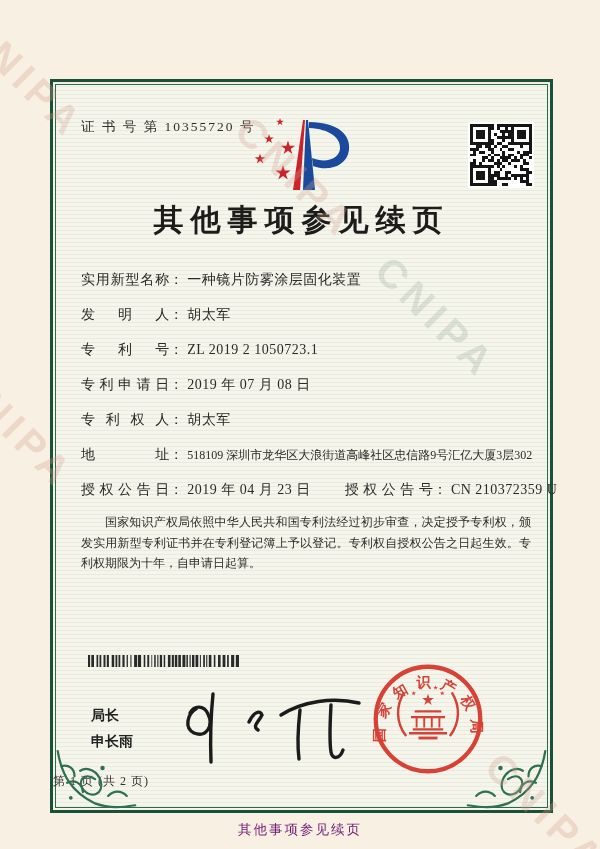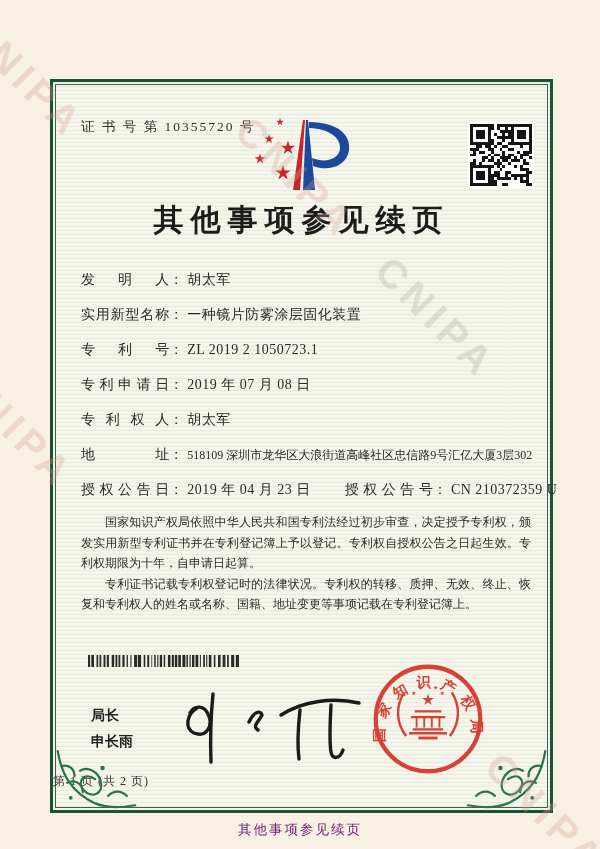--- a/index.html
+++ b/index.html
@@ -353,45 +353,44 @@
           <rect x="12" y="20" width="1" height="1"></rect>
           <rect x="19" y="20" width="1" height="1"></rect>
           <rect x="20" y="20" width="1" height="1"></rect>
         </svg>
     </div>
 
     <h1 class="title">其他事项参见续页</h1>
 
     <div class="fields">
       <div class="frow">
+        <span class="flabel">实用新型名称</span><span class="fcolon">：</span><span class="fvalue">一种镜片防雾涂层固化装置</span>
+      </div>
+      <div class="frow">
         <span class="flabel">发明人</span><span class="fcolon">：</span><span class="fvalue">胡太军</span>
-      </div>
-      <div class="frow">
-        <span class="flabel">实用新型名称</span><span class="fcolon">：</span><span class="fvalue">一种镜片防雾涂层固化装置</span>
       </div>
       <div class="frow">
         <span class="flabel">专利号</span><span class="fcolon">：</span><span class="fvalue">ZL 2019 2 1050723.1</span>
       </div>
       <div class="frow">
         <span class="flabel">专利申请日</span><span class="fcolon">：</span><span class="fvalue">2019 年 07 月 08 日</span>
       </div>
       <div class="frow">
         <span class="flabel">专利权人</span><span class="fcolon">：</span><span class="fvalue">胡太军</span>
       </div>
       <div class="frow">
         <span class="flabel">地址</span><span class="fcolon">：</span><span class="fvalue small">518109 深圳市龙华区大浪街道高峰社区忠信路9号汇亿大厦3层302</span>
       </div>
       <div class="frow">
         <span class="flabel">授权公告日</span><span class="fcolon">：</span><span class="fvalue">2019 年 04 月 23 日</span><span class="pair2"><span class="flabel">授权公告号</span><span class="fcolon">：</span><span class="fvalue">CN 210372359 U</span></span>
       </div>
     </div>
 
     <div class="bodytext">
       <p>国家知识产权局依照中华人民共和国专利法经过初步审查，决定授予专利权，颁发实用新型专利证书并在专利登记簿上予以登记。专利权自授权公告之日起生效。专利权期限为十年，自申请日起算。</p>
-      <p>专利证书记载专利权登记时的法律状况。专利权的转移、质押、无效、终止、恢复和专利权人的姓名或名称、国籍、地址变更等事项记载在专利登记簿上。</p>
     </div>
 
     <div class="barcode">
       <svg id="barcode-svg" viewBox="0 0 153 12" preserveAspectRatio="none" xmlns="http://www.w3.org/2000/svg">
           <rect x="0.0" y="0" width="2.1" height="12"></rect>
           <rect x="3.3" y="0" width="2.7" height="12"></rect>
           <rect x="8.5" y="0" width="1.7" height="12"></rect>
           <rect x="11.5" y="0" width="1.8" height="12"></rect>
           <rect x="15.5" y="0" width="2.0" height="12"></rect>
           <rect x="18.8" y="0" width="2.1" height="12"></rect>

